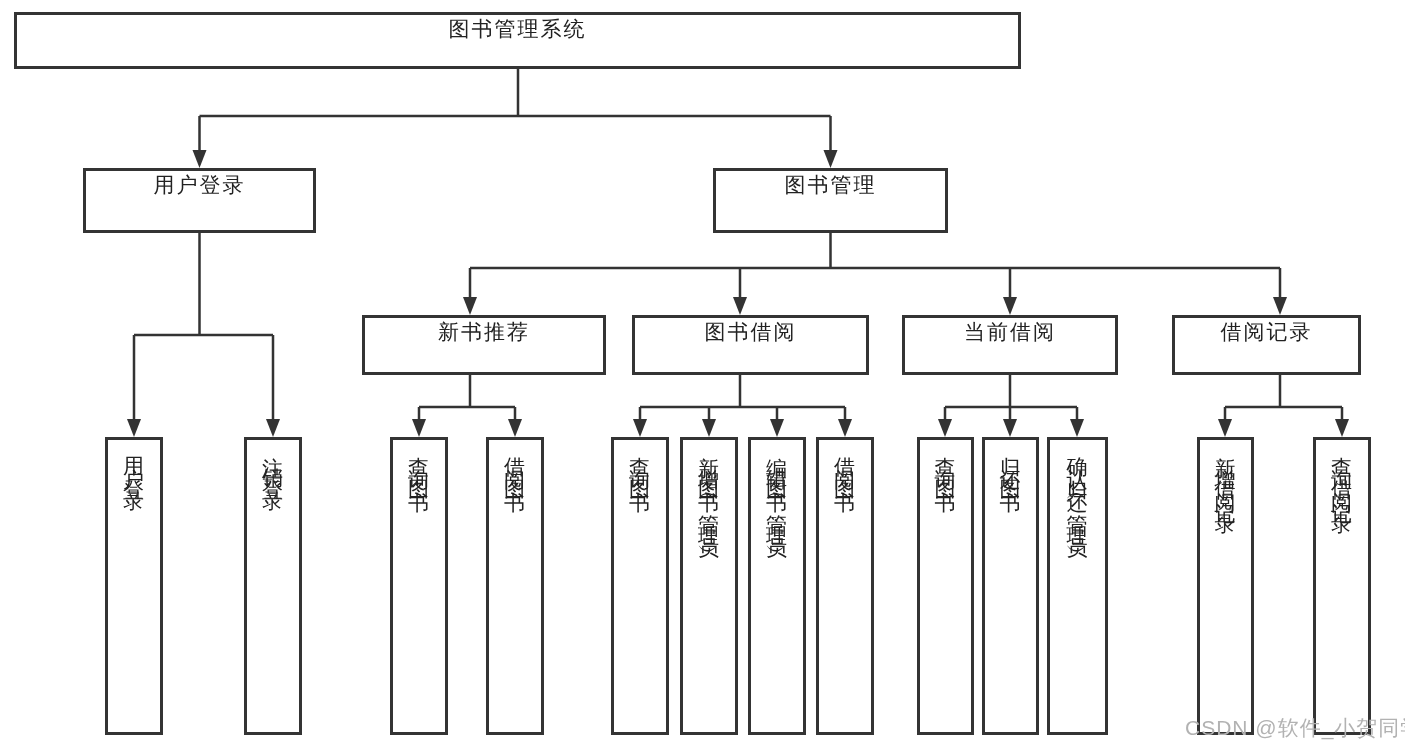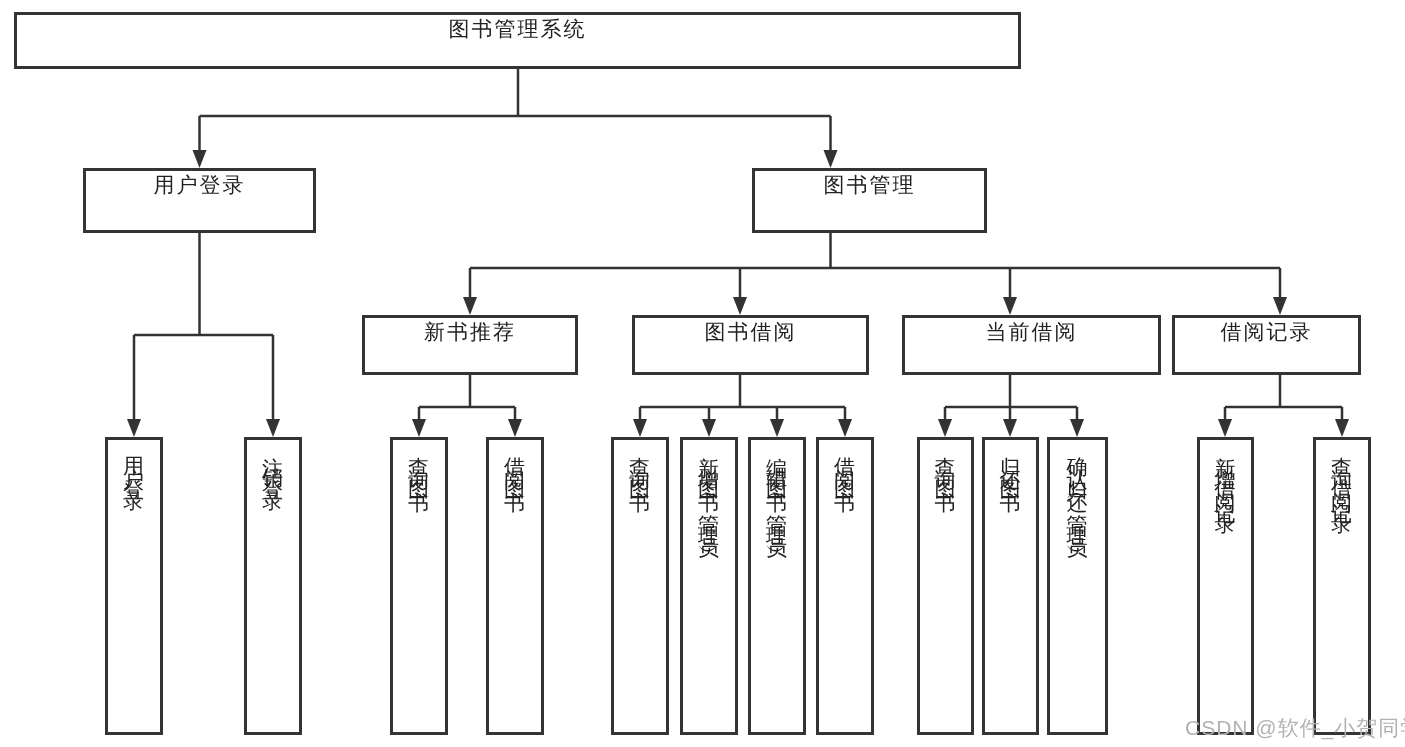--- a/index.html
+++ b/index.html
@@ -44,24 +44,24 @@
   .leaf span {
     writing-mode: vertical-rl;
     text-orientation: mixed;
     letter-spacing: 0.55em;
     line-height: 1;
     white-space: nowrap;
   }
   
   .pos-root { left: 14px;  top: 12px;  width: 1007px; height: 57px; }
   .pos-l2a  { left: 83px;  top: 168px; width: 233px;  height: 65px; }
-  .pos-l2b  { left: 713px; top: 168px; width: 235px;  height: 65px; margin-left: 39px; }
-  .pos-l3a  { left: 362px; top: 315px; width: 216px;  height: 60px; }
+  .pos-l2b  { left: 713px; top: 168px; width: 235px;  height: 65px; }
+  .pos-l3a  { left: 362px; top: 315px; width: 244px;  height: 60px; }
   .pos-l3b  { left: 632px; top: 315px; width: 237px;  height: 60px; }
-  .pos-l3c  { left: 902px; top: 315px; width: 259px;  height: 60px; }
+  .pos-l3c  { left: 902px; top: 315px; width: 216px;  height: 60px; }
   .pos-l3d  { left: 1172px;top: 315px; width: 189px;  height: 60px; }
   .leaf     { top: 437px; height: 298px; width: 58px; border-width: 3px; }
   .pos-u1 { left: 105px; }
   .pos-u2 { left: 244px; }
   .pos-n1 { left: 390px; }
   .pos-n2 { left: 486px; }
   .pos-b1 { left: 611px; }
   .pos-b2 { left: 680px; }
   .pos-b3 { left: 748px; }
   .pos-b4 { left: 816px; }

